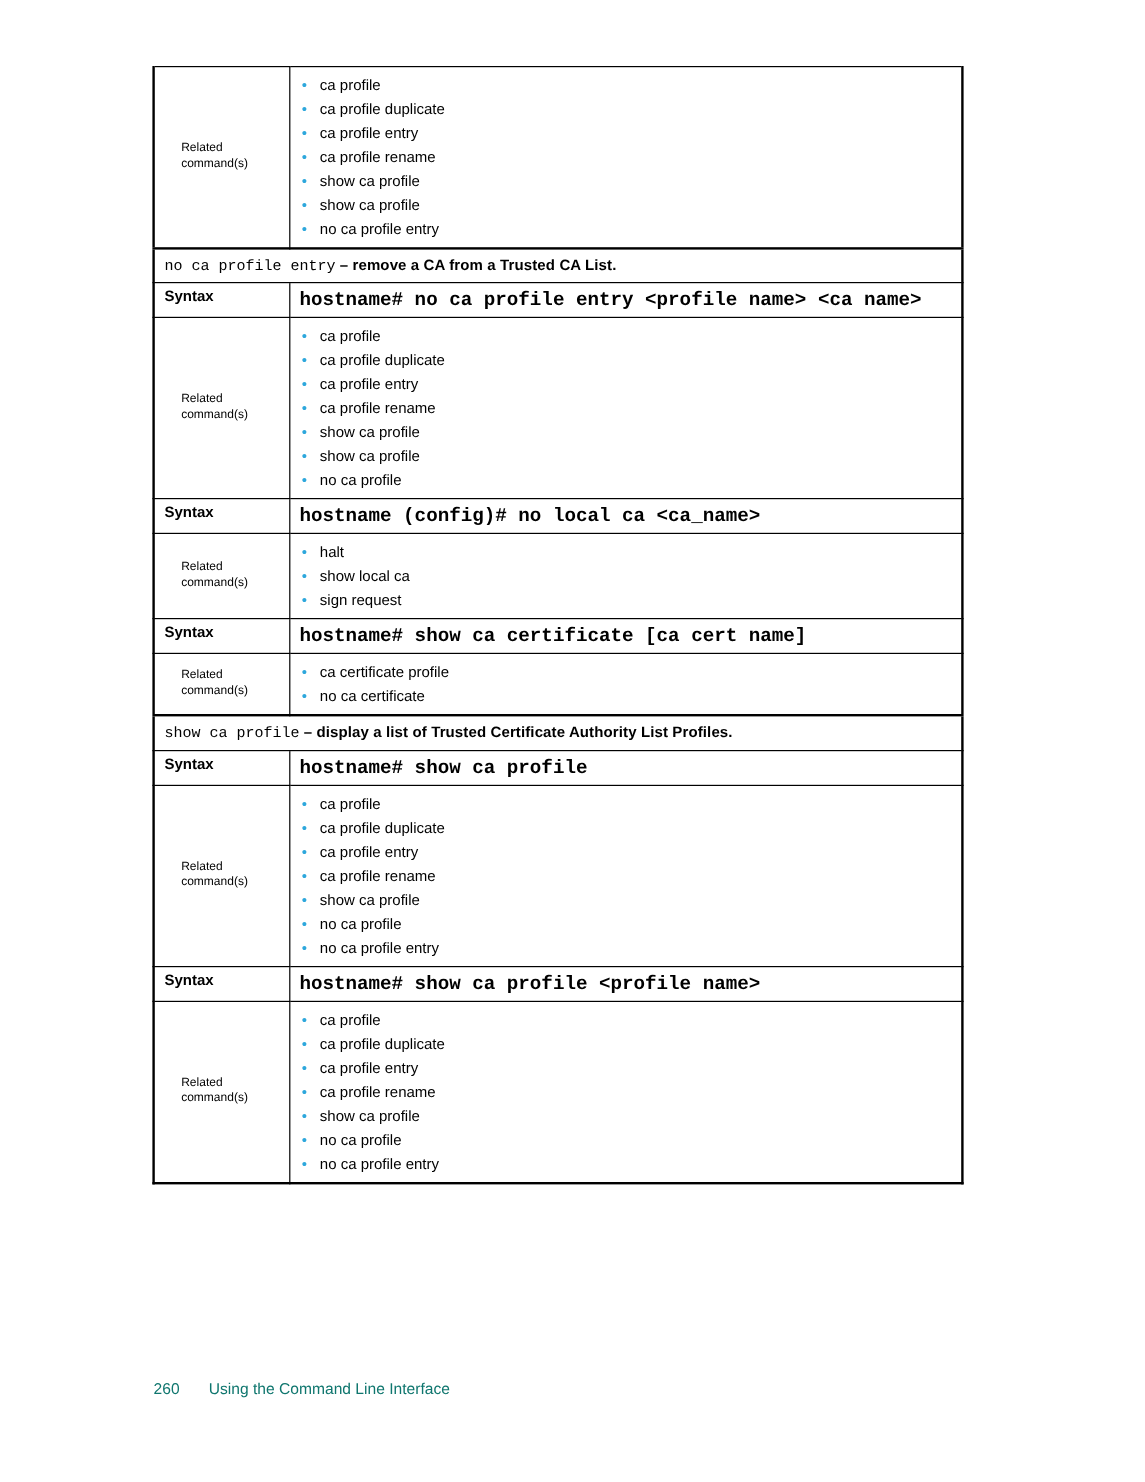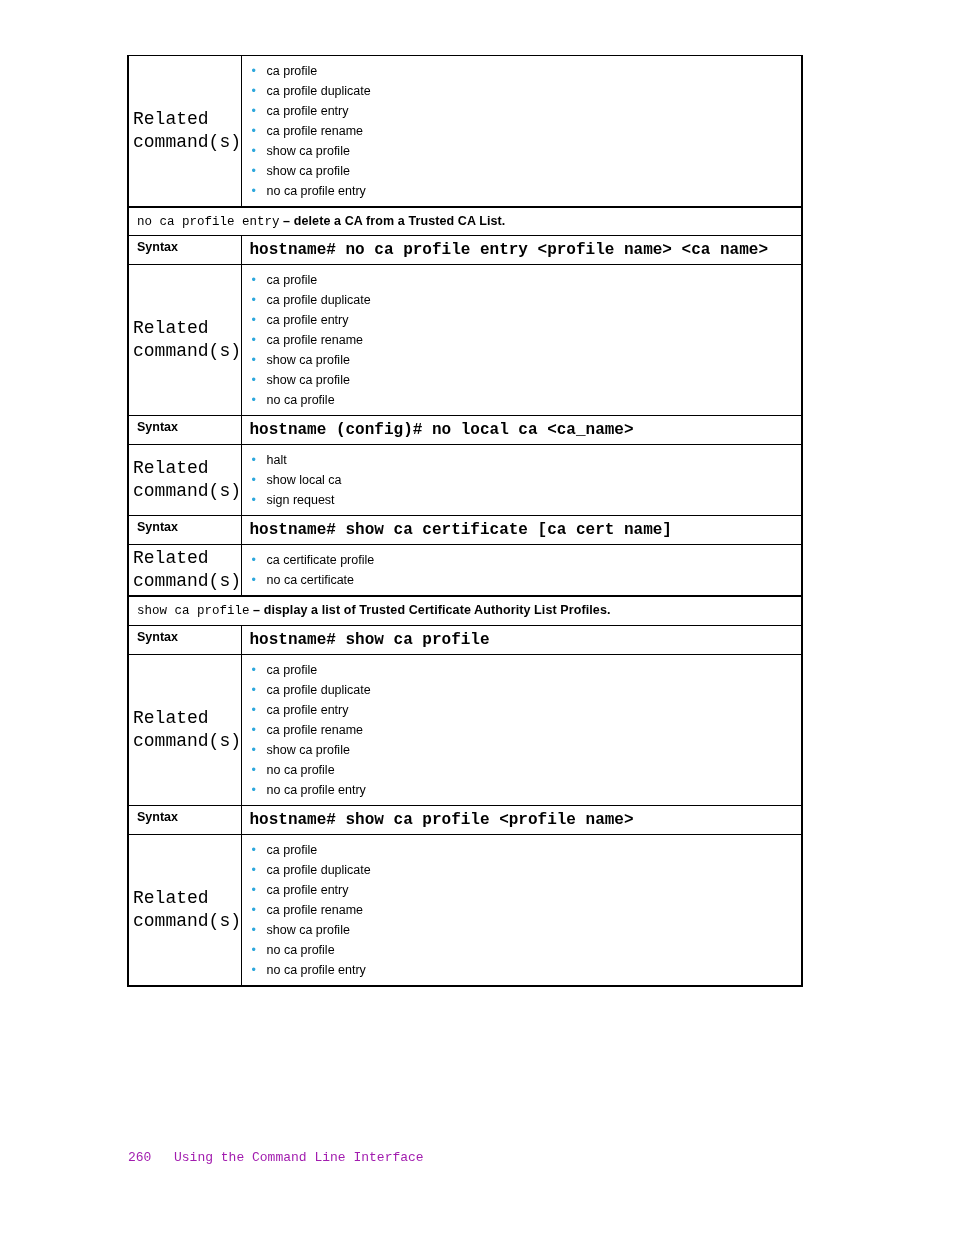--- a/index.html
+++ b/index.html
@@ -75,25 +75,24 @@
   
   .lbl-cell {
     padding: 0;
     position: relative;
   }
   .lbl-center {
     position: absolute;
     left: 0; right: 0;
     top: 50%;
     transform: translateY(-50%);
-    padding: 0 4px;
-    font-size: 18px;
+    padding: 0 22px;
+    font-size: 10px;
     line-height: 1.28;
     box-sizing: border-box;
-    font-family: Liberation Mono, monospace;
   }
 
   
   tr.syntax-row td {
     padding: 4px 7px 4px 8px;
     font-weight: bold;
   }
   .syntax-label {
     font-size: 12.5px;
     line-height: 1.25;
@@ -131,23 +130,22 @@
   ul.links li .lnk {
     color: #000000;
   }
 
   
   .footer {
     position: absolute;
     left: 128px;
     top: 1150px;
     font-size: 13px;
-    color: #a21caf;
+    color: #0f766e;
     white-space: nowrap;
-    font-family: Liberation Mono, monospace;
   }
   .footer .pg {
     display: inline-block;
     width: 46px;
   }
 </style>
 </head>
 <body>
 
 <div class="page">
@@ -171,21 +169,21 @@
             <li><span class="bullet">•</span><span class="lnk">ca profile rename</span></li>
             <li><span class="bullet">•</span><span class="lnk">show ca profile</span></li>
             <li><span class="bullet">•</span><span class="lnk">show ca profile</span></li>
             <li><span class="bullet">•</span><span class="lnk">no ca profile entry</span></li>
           </ul>
         </td>
       </tr>
 
       <tr class="desc-row">
         <td colspan="2">
-          <div class="desc-text"><span class="mono">no ca profile entry</span><span> – </span><span>delete a CA from a Trusted CA List.</span></div>
+          <div class="desc-text"><span class="mono">no ca profile entry</span><span> – </span><span>remove a CA from a Trusted CA List.</span></div>
         </td>
       </tr>
       <tr class="syntax-row">
         <td>
           <div class="syntax-label">Syntax</div>
         </td>
         <td>
           <div class="syntax-code">hostname# no ca profile entry &lt;profile name&gt; &lt;ca name&gt;</div>
         </td>
       </tr>

